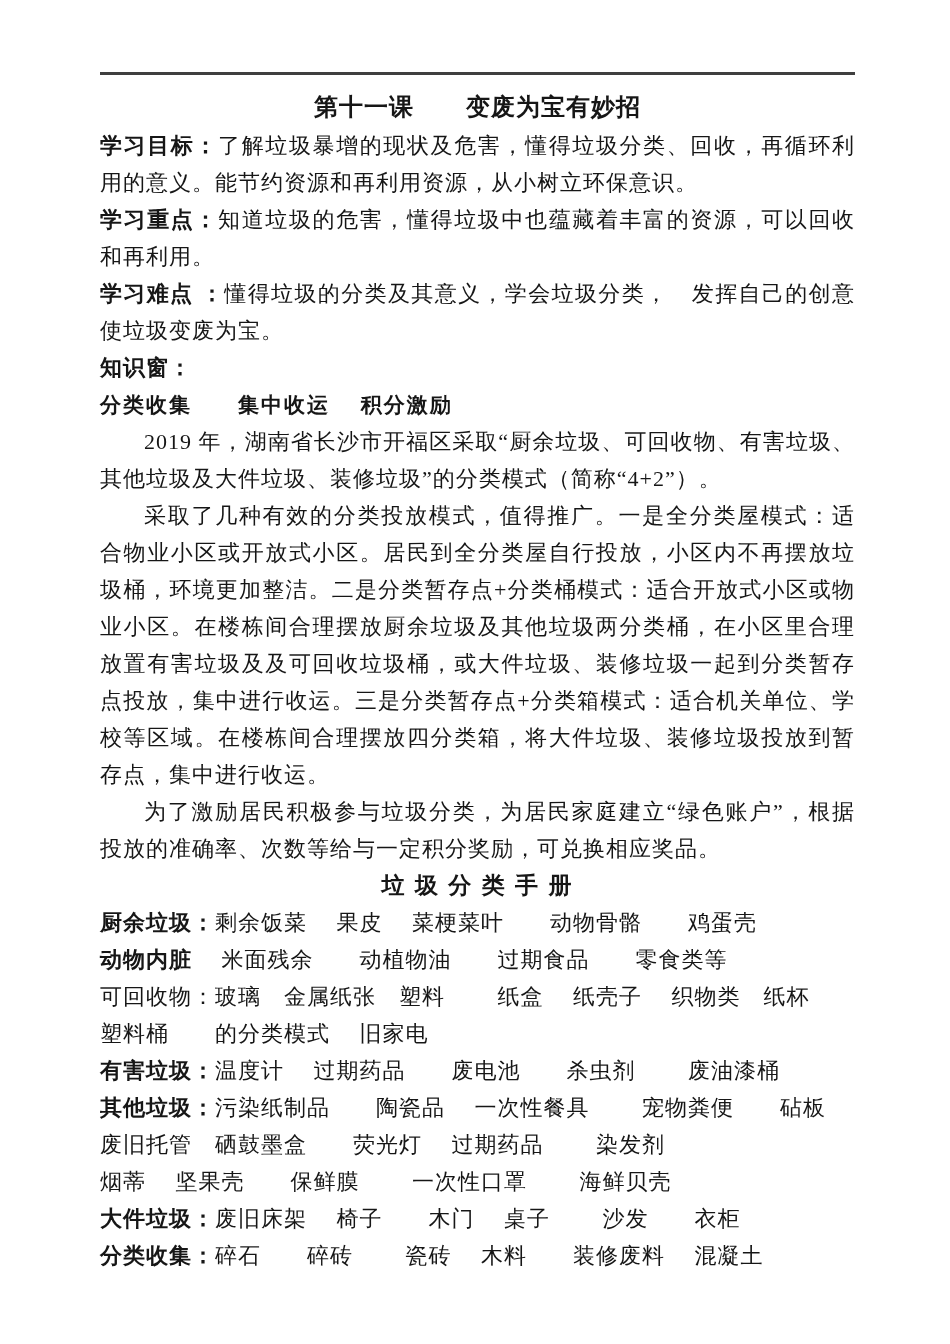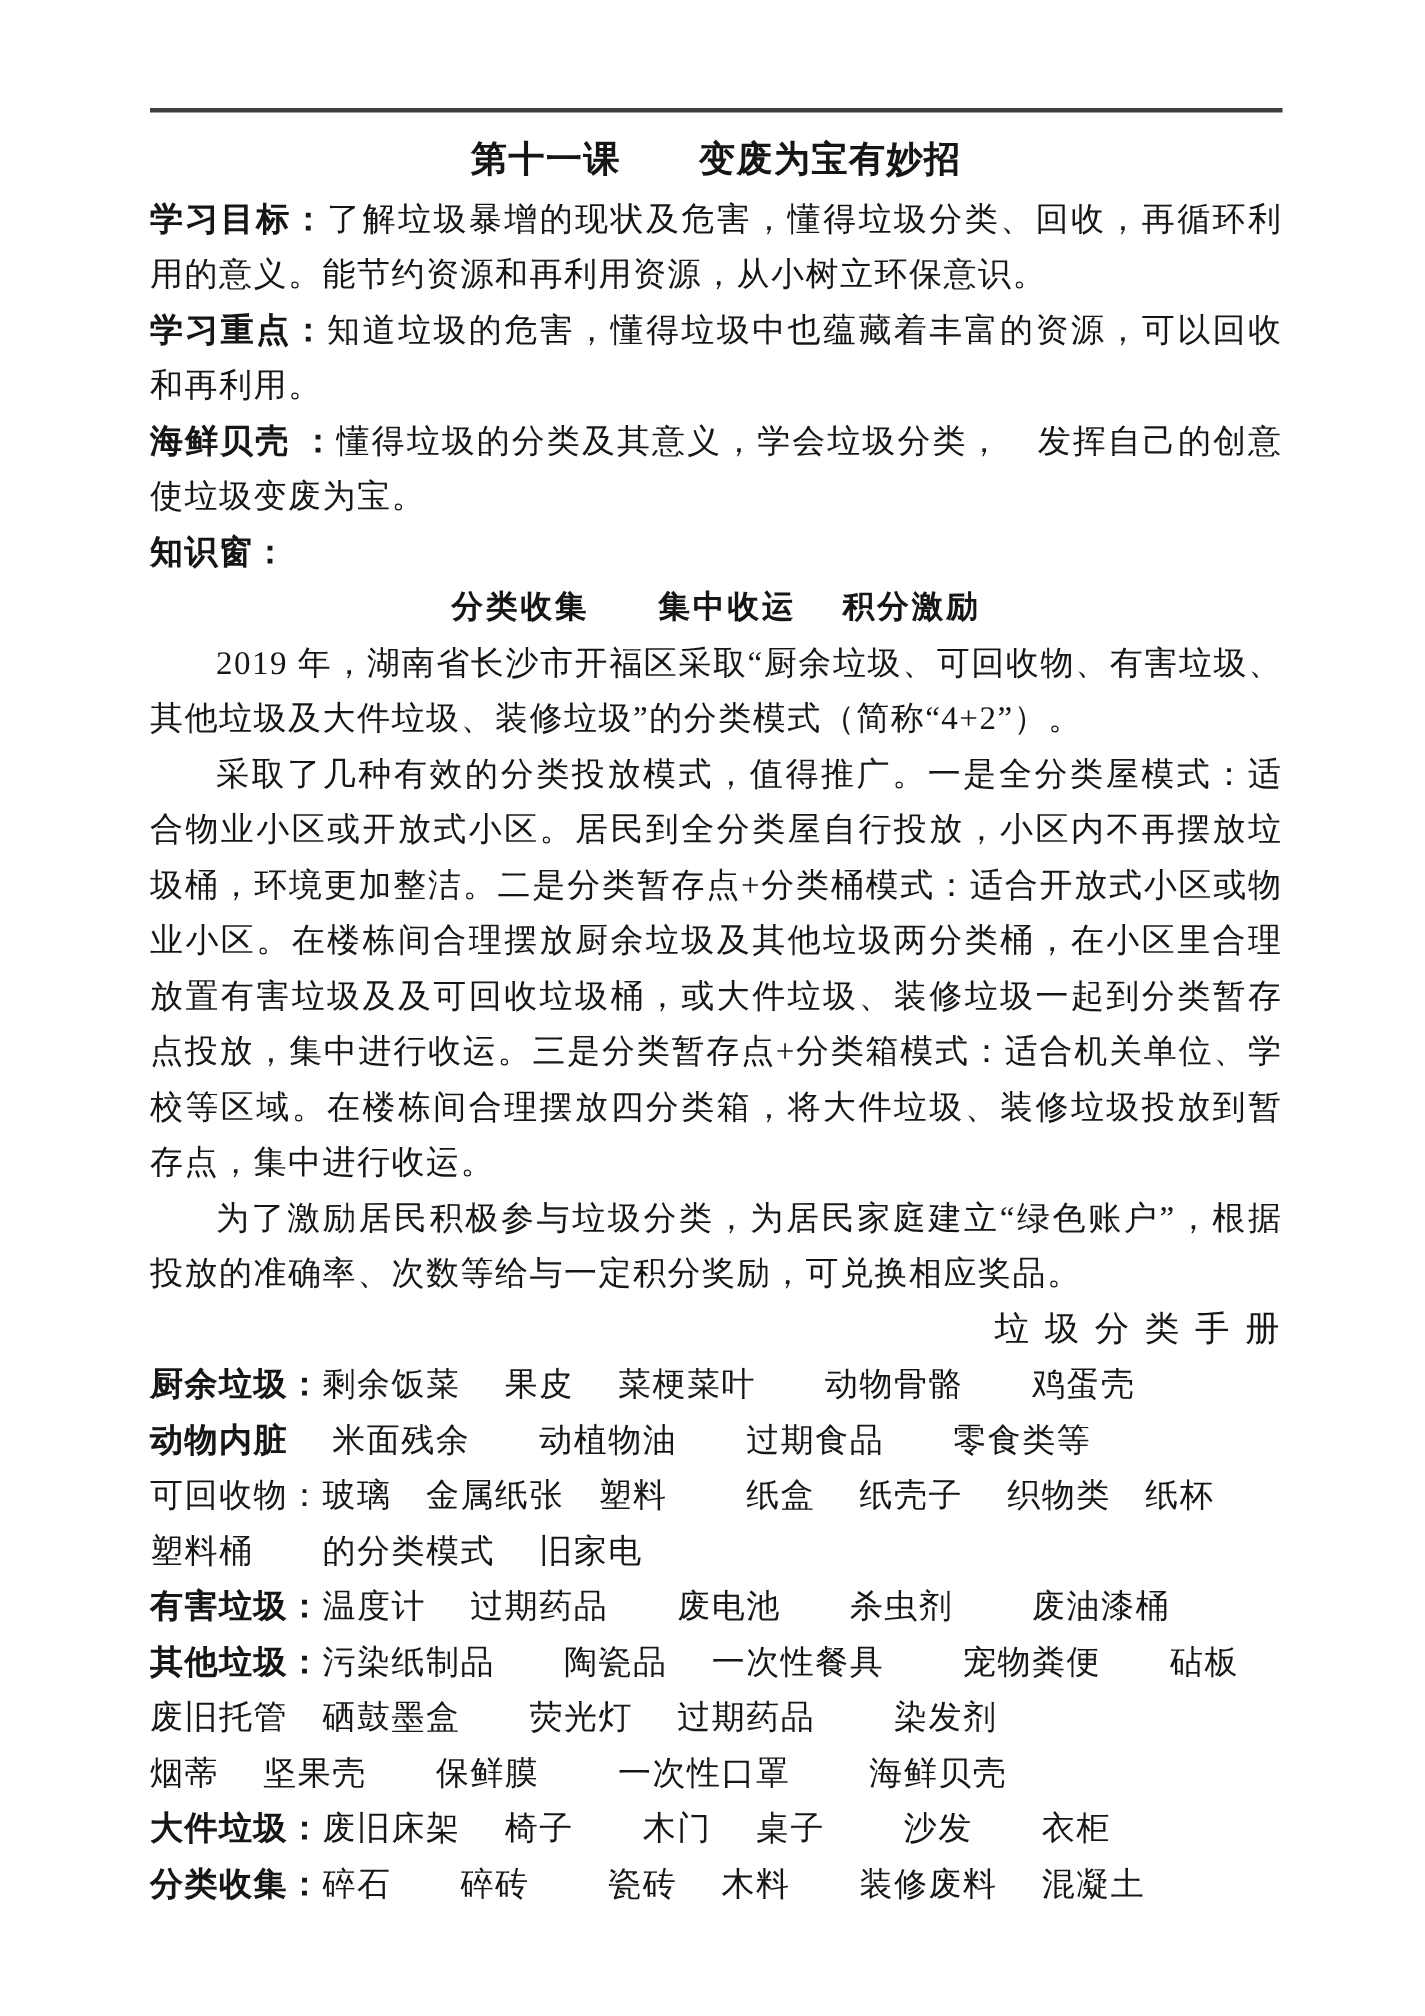--- a/index.html
+++ b/index.html
@@ -44,41 +44,40 @@
     font-family: "Liberation Sans", "DejaVu Sans", sans-serif;
     white-space: pre-wrap;
     margin-top: 47px;
   }
   .lbl.normal {
     font-weight: normal;
     font-family: "Liberation Serif", "DejaVu Serif", serif;
   }
   .txt { white-space: pre-wrap; }
   .kw-subtitle {
-    text-align: center;
     font-weight: bold;
     font-size: 21px;
     line-height: 37px;
     margin: 0;
     letter-spacing: 2px;
     white-space: pre-wrap;
     font-family: "Liberation Sans", "DejaVu Sans", sans-serif;
   }
   p.kw {
     margin: 0;
     font-size: 22px;
     line-height: 37px;
     text-align: justify;
     text-indent: 2em;
     letter-spacing: 1px;
     white-space: pre-wrap;
   }
   .manual-heading {
-    text-align: right;
-    font-weight: normal;
+    text-align: center;
+    font-weight: bold;
     font-size: 23px;
     line-height: 37px;
     margin: 0;
     letter-spacing: 2px;
     font-family: "Liberation Sans", "DejaVu Sans", sans-serif;
   }
   p.mline {
     margin: 0;
     font-size: 22px;
     line-height: 37px;
@@ -92,21 +91,21 @@
 <div class="page">
 
   <div class="header-rule"></div>
 
   <h1 class="doc-title"><span>第十一课</span><span class="title-gap"></span><span>变废为宝有妙招</span></h1>
 
   <p class="meta"><span class="lbl">学习目标：</span><span class="txt">了解垃圾暴增的现状及危害，懂得垃圾分类、回收，再循环利用的意义。能节约资源和再利用资源，从小树立环保意识。</span></p>
 
   <p class="meta"><span class="lbl">学习重点：</span><span class="txt">知道垃圾的危害，懂得垃圾中也蕴藏着丰富的资源，可以回收和再利用。</span></p>
 
-  <p class="meta"><span class="lbl">海鲜贝壳 ：</span><span class="txt">懂得垃圾的分类及其意义，学会垃圾分类，　发挥自己的创意使垃圾变废为宝。</span></p>
+  <p class="meta"><span class="lbl">学习难点 ：</span><span class="txt">懂得垃圾的分类及其意义，学会垃圾分类，　发挥自己的创意使垃圾变废为宝。</span></p>
 
   <p class="meta"><span class="lbl">知识窗：</span><span class="txt"></span></p>
 
   <p class="kw-subtitle">分类收集　　集中收运　 积分激励</p>
 
   <p class="kw">2019 年，湖南省长沙市开福区采取“厨余垃圾、可回收物、有害垃圾、其他垃圾及大件垃圾、装修垃圾”的分类模式（简称“4+2”）。</p>
   <p class="kw">采取了几种有效的分类投放模式，值得推广。一是全分类屋模式：适合物业小区或开放式小区。居民到全分类屋自行投放，小区内不再摆放垃圾桶，环境更加整洁。二是分类暂存点+分类桶模式：适合开放式小区或物业小区。在楼栋间合理摆放厨余垃圾及其他垃圾两分类桶，在小区里合理放置有害垃圾及及可回收垃圾桶，或大件垃圾、装修垃圾一起到分类暂存点投放，集中进行收运。三是分类暂存点+分类箱模式：适合机关单位、学校等区域。在楼栋间合理摆放四分类箱，将大件垃圾、装修垃圾投放到暂存点，集中进行收运。</p>
   <p class="kw">为了激励居民积极参与垃圾分类，为居民家庭建立“绿色账户”，根据投放的准确率、次数等给与一定积分奖励，可兑换相应奖品。</p>
 
   <p class="manual-heading">垃 圾 分 类 手 册</p>

